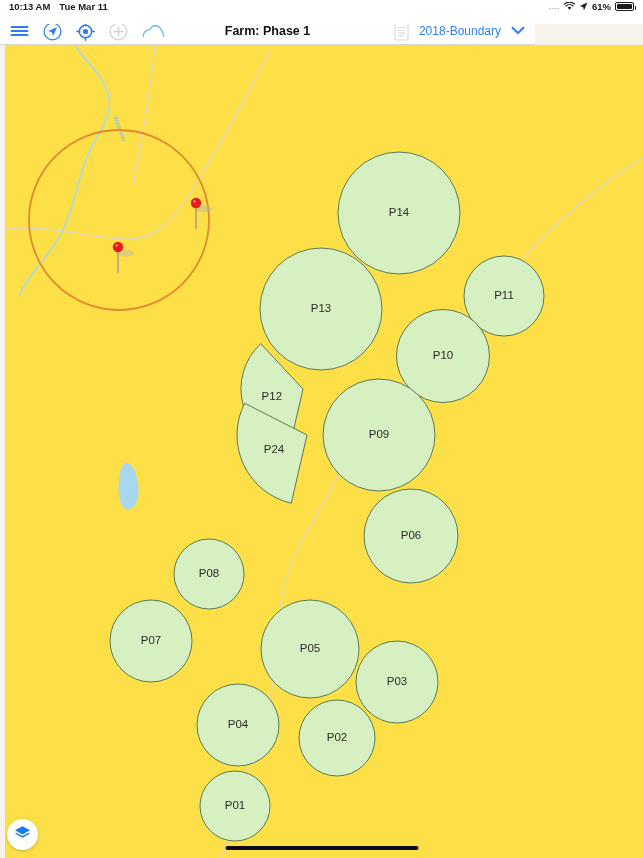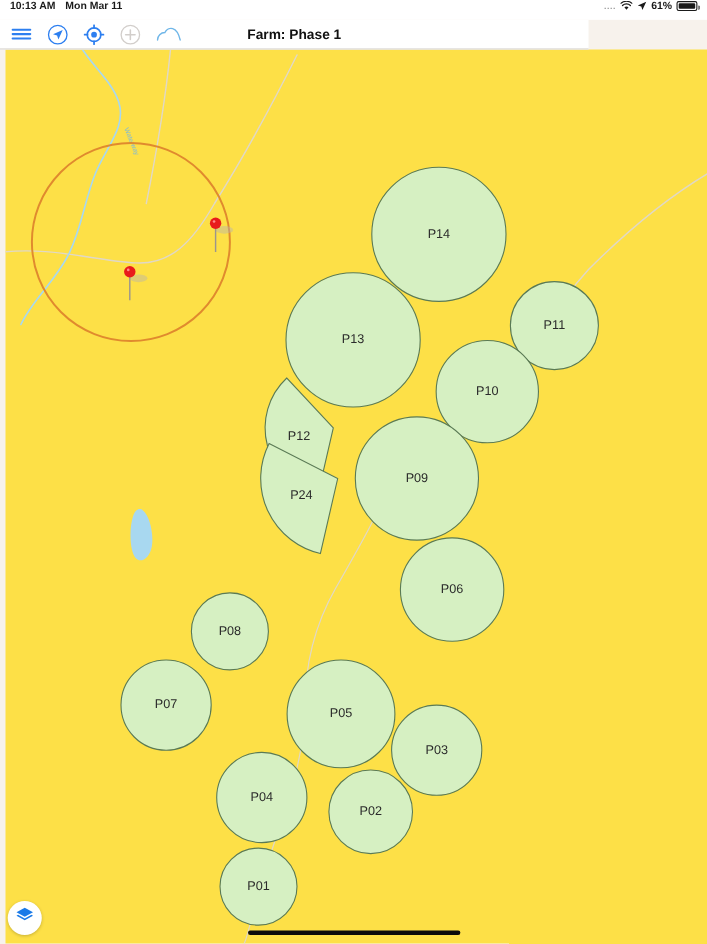--- a/index.html
+++ b/index.html
@@ -8,23 +8,23 @@
     font-family:"Liberation Sans", sans-serif;
     background:#f7f2ec;
     overflow:hidden;
   }
   #app { position:relative; width:643px; height:858px; overflow:hidden; background:#f7f2ec; }
 
   
   .statusbar {
     position:absolute; top:0; left:0; width:643px; height:18px;
     background:#ffffff;
-    display:flex; align-items:flex-start;
+    display:flex; align-items:flex-end;
     font-size:9.5px; font-weight:bold; color:#1a1a1a;
-    padding:0 9px; z-index:40;
+    padding:12px 9px; z-index:40;
   }
   .sb-left { display:flex; align-items:center; gap:9px; }
   .sb-right { margin-left:auto; display:flex; align-items:center; gap:4px; }
   .sb-dots { letter-spacing:0.5px; color:#9a9a9a; font-size:8px; }
   .wifi-ico { display:inline-block; width:11px; height:9px; }
   .loc-ico  { display:inline-block; width:9px; height:9px; }
   .batt {
     display:inline-block; width:19px; height:9px;
     border:1px solid #1a1a1a; border-radius:2px; position:relative;
   }
@@ -94,21 +94,21 @@
   }
 </style>
 </head>
 <body>
 
 <div id="app">
 
   <div class="statusbar">
     <div class="sb-left">
       <span>10:13 AM</span>
-      <span>Mon Mar 11</span>
+      <span>Tue Mar 11</span>
     </div>
     <div class="sb-right">
       <span class="sb-dots">....</span>
       <span class="wifi-ico">
         <svg width="11" height="9" viewBox="0 0 11 9">
           <path d="M5.5 7.8 L3.6 5.6 a3 3 0 0 1 3.8 0 Z" fill="#1a1a1a"></path>
           <path d="M1.9 4 a5.2 5.2 0 0 1 7.2 0" stroke="#1a1a1a" stroke-width="1.1" fill="none" stroke-linecap="round"></path>
           <path d="M0.4 2.1 a7.6 7.6 0 0 1 10.2 0" stroke="#1a1a1a" stroke-width="1.1" fill="none" stroke-linecap="round"></path>
         </svg>
       </span>
@@ -169,20 +169,39 @@
 
       <span class="icon-btn">
         <svg width="23" height="15" viewBox="0 0 23 15">
           <path d="M1.2 12.3 C1.2 8.6 4.2 5.6 7.9 5.6 C9.2 2.8 12.1 1.2 15.0 2.0 C18.2 2.9 20.3 6.0 21.8 12.3" fill="none" stroke="#6fb6e8" stroke-width="1.3" stroke-linecap="round"></path>
         </svg>
       </span>
     </div>
 
     <div class="navtitle">Farm: Phase 1</div>
 
+    <div class="nav-right">
+      <span class="icon-btn">
+        <svg width="15" height="19" viewBox="0 0 15 19">
+          <rect x="1" y="1" width="13" height="17" rx="1.5" fill="none" stroke="#dedad6" stroke-width="1.2"></rect>
+          <g stroke="#dedad6" stroke-width="1.1" stroke-linecap="round">
+            <line x1="4" y1="5.5" x2="11" y2="5.5"></line>
+            <line x1="4" y1="8.3" x2="11" y2="8.3"></line>
+            <line x1="4" y1="11.1" x2="11" y2="11.1"></line>
+            <line x1="4" y1="13.9" x2="9" y2="13.9"></line>
+          </g>
+        </svg>
+      </span>
+      <span class="boundary-label">2018-Boundary</span>
+      <span class="chev">
+        <svg width="14" height="9" viewBox="0 0 14 9">
+          <path d="M1.5 1.8 L7 7 L12.5 1.8" fill="none" stroke="#2d7ff0" stroke-width="2" stroke-linecap="round" stroke-linejoin="round"></path>
+        </svg>
+      </span>
+    </div>
   </div>
 
   <div class="map">
     <svg id="map-svg" width="643" height="813">
       <g id="roads-layer">
           <path d="M -10,185 C 40,178 80,192 118,194 C 150,196 170,175 190,140 C 215,100 240,55 265,5" fill="none" stroke="#ded7ce" stroke-width="1.3" stroke-linecap="round" opacity="0.95"></path>
           <path d="M 150,0 C 146,40 138,90 128,140" fill="none" stroke="#ded7ce" stroke-width="1.3" stroke-linecap="round" opacity="0.95"></path>
           <path d="M 643,110 C 600,135 560,170 530,200 C 510,222 500,238 492,252" fill="none" stroke="#ded7ce" stroke-width="1.3" stroke-linecap="round" opacity="0.95"></path>
           <path d="M 352,390 C 340,420 320,455 300,490 C 280,525 272,560 272,600 C 272,650 250,700 232,760 C 222,795 218,815 216,813" fill="none" stroke="#ded7ce" stroke-width="1.1" stroke-linecap="round" opacity="0.95"></path>
         </g>

